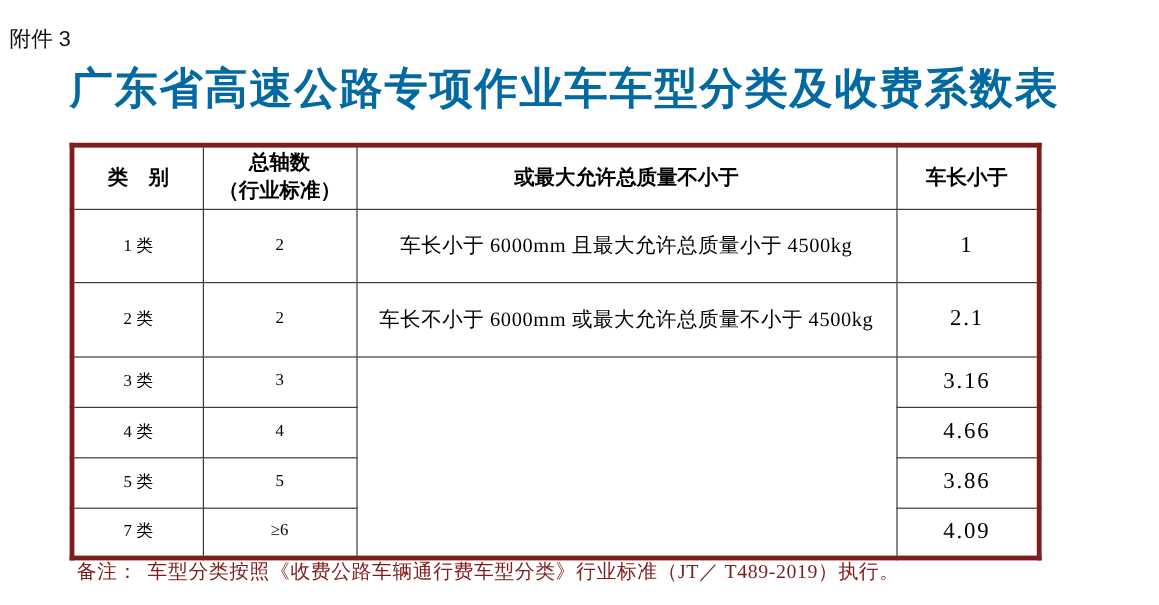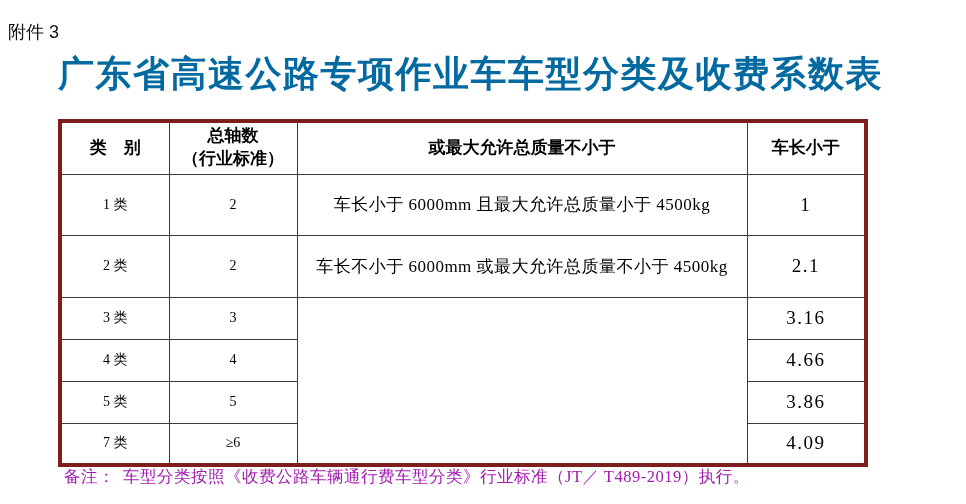--- a/index.html
+++ b/index.html
@@ -63,21 +63,21 @@
     letter-spacing: 0.5px;
   }
   td.coef {
     font-size: 19px;
     letter-spacing: 1.5px;
   }
   .note {
     position: absolute;
     left: 64px; top: 466px;
     font-size: 16.5px;
-    color: #a21caf;
+    color: #7f1d1d;
     white-space: nowrap;
     letter-spacing: 0.5px;
   }
   .note .note-label { margin-right: 8px; }
 </style>
 </head>
 <body>
 
 <div class="attachment-label">附件 3</div>
 

